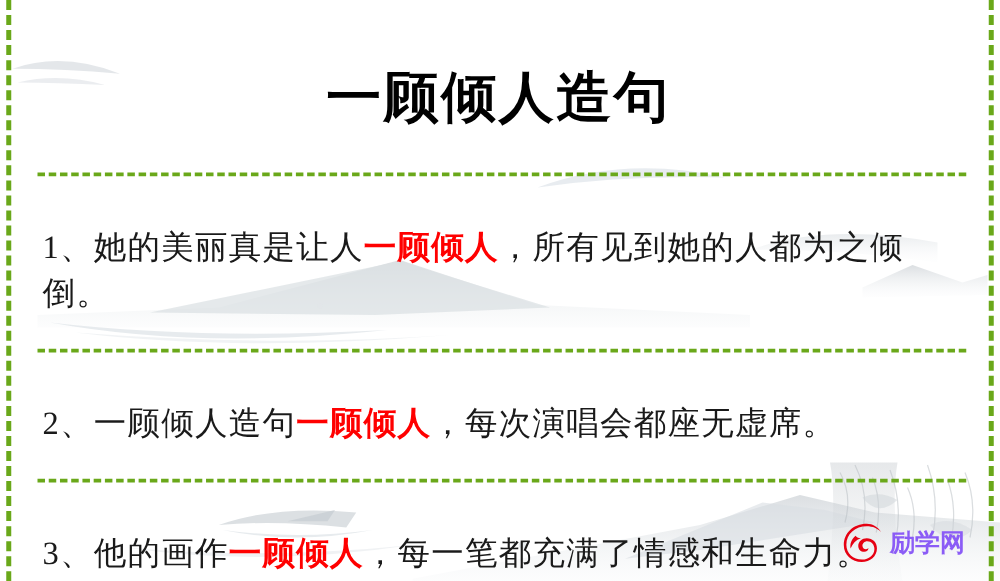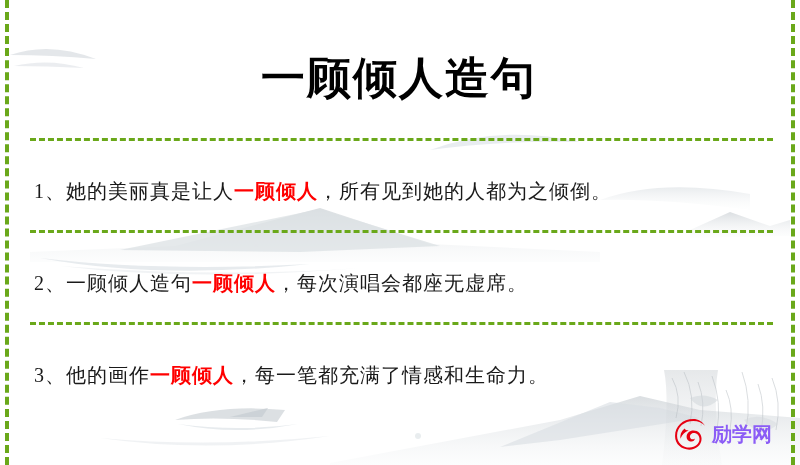--- a/index.html
+++ b/index.html
@@ -65,21 +65,21 @@
   .divider {
     height: 0;
     border-top: 3px dashed #6aa81a;
     margin: 0 9px 0 14px;
   }
   .divider.d1 { margin-top: 37px; }
   .divider.d2 { margin-top: 19px; }
   .divider.d3 { margin-top: 18px; }
 
   .sentence {
-    font-size: 20px;
+    font-size: 26px;
     line-height: 37px;
     color: #1a1a1a;
     padding: 12px 16px 0 18px;
     letter-spacing: 1px;
     font-family: "Liberation Serif", "DejaVu Serif", serif;
   }
   .sentence .idiom {
     color: #ff0000;
     font-weight: bold;
   }

